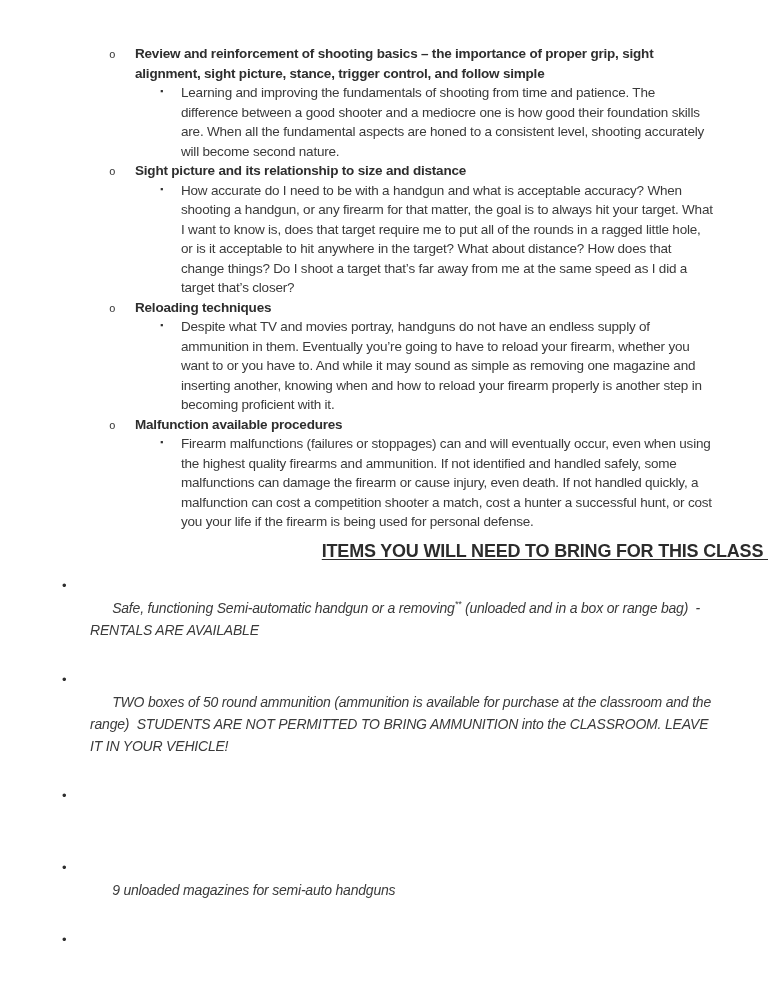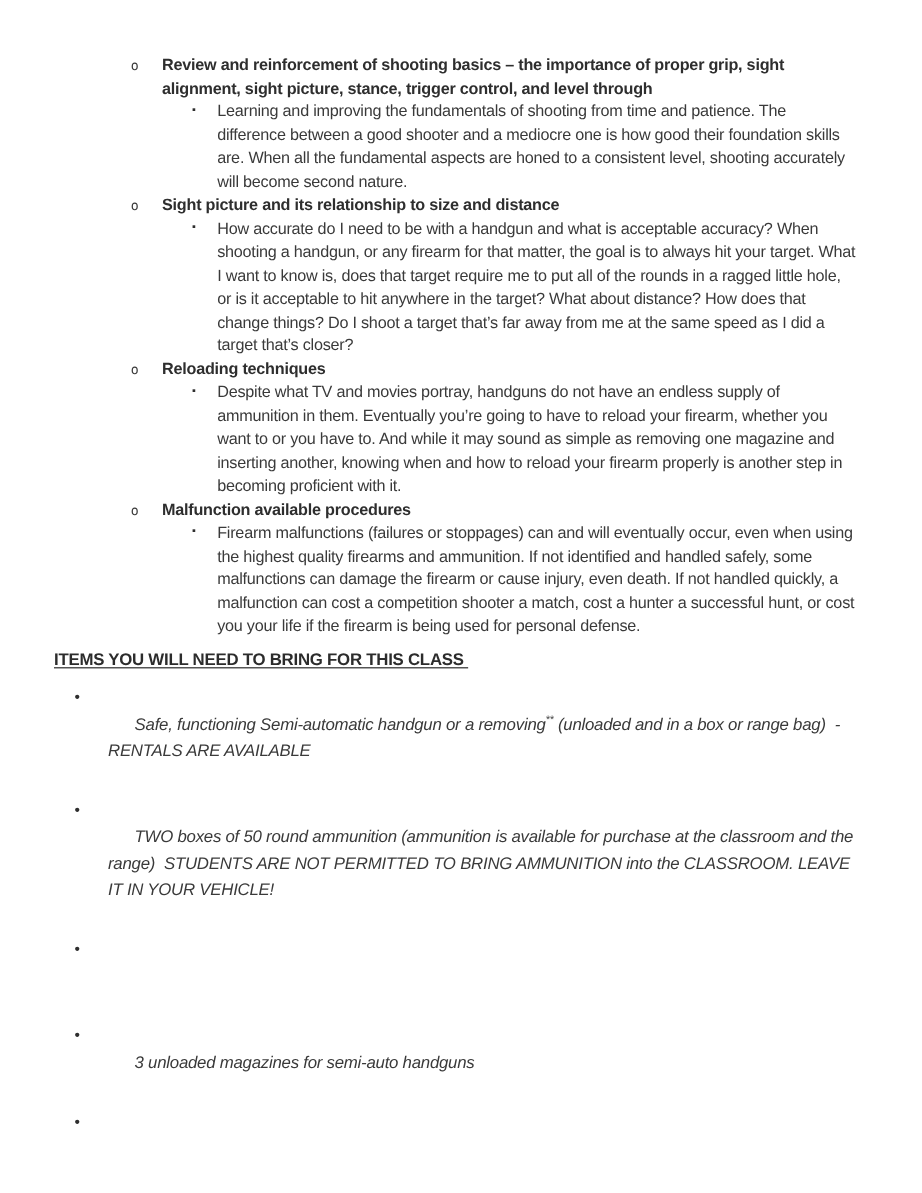--- a/index.html
+++ b/index.html
@@ -52,26 +52,27 @@
   .l2 .b2 {
     position: absolute;
     left: -21px;
     top: -1px;
     font-size: 9px;
     color: #2e2e2e;
   }
   
   .heading {
     margin: 9px 0 13px 45px;
-    font-size: 14px;
+    font-size: 18px;
     font-weight: bold;
     letter-spacing: -0.2px;
     color: #2c2c2c;
     text-decoration: underline;
     text-underline-offset: 2px;
+    text-align: right;
   }
   
   .bi {
     position: relative;
     margin: 0 0 6px 90px;
     max-width: 630px;
     font-style: italic;
     font-size: 14px;
     line-height: 22px;
     letter-spacing: -0.2px;
@@ -95,21 +96,21 @@
 </head>
 <body>
 
 <div class="page">
 
   <div class="outline">
 
     <div class="topic">
       <div class="l1">
         <span class="b1">o</span>
-        <span>Review and reinforcement of shooting basics – the importance of proper grip, sight alignment, sight picture, stance, trigger control, and level through</span>
+        <span>Review and reinforcement of shooting basics – the importance of proper grip, sight alignment, sight picture, stance, trigger control, and follow simple</span>
       </div>
       <div class="l2">
         <span class="b2">▪</span>
         <span>Learning and improving the fundamentals of shooting from time and patience. The difference between a good shooter and a mediocre one is how good their foundation skills are. When all the fundamental aspects are honed to a consistent level, shooting accurately will become second nature.</span>
       </div>
     </div>
 
     <div class="topic">
       <div class="l1">
         <span class="b1">o</span>
@@ -155,21 +156,21 @@
 
     <div class="bi">
       <span class="b3">•</span><span>TWO boxes of 50 round ammunition (ammunition is available for purchase at the classroom and the range)  STUDENTS ARE NOT PERMITTED TO BRING AMMUNITION into the CLASSROOM. LEAVE IT IN YOUR VEHICLE!</span>
     </div>
 
     <div class="bi">
       <span class="b3">•</span>
     </div>
 
     <div class="bi">
-      <span class="b3">•</span><span>3 unloaded magazines for semi-auto handguns</span>
+      <span class="b3">•</span><span>9 unloaded magazines for semi-auto handguns</span>
     </div>
 
     <div class="bi">
       <span class="b3">•</span>
     </div>
 
   </div>
 
 </div>
 

